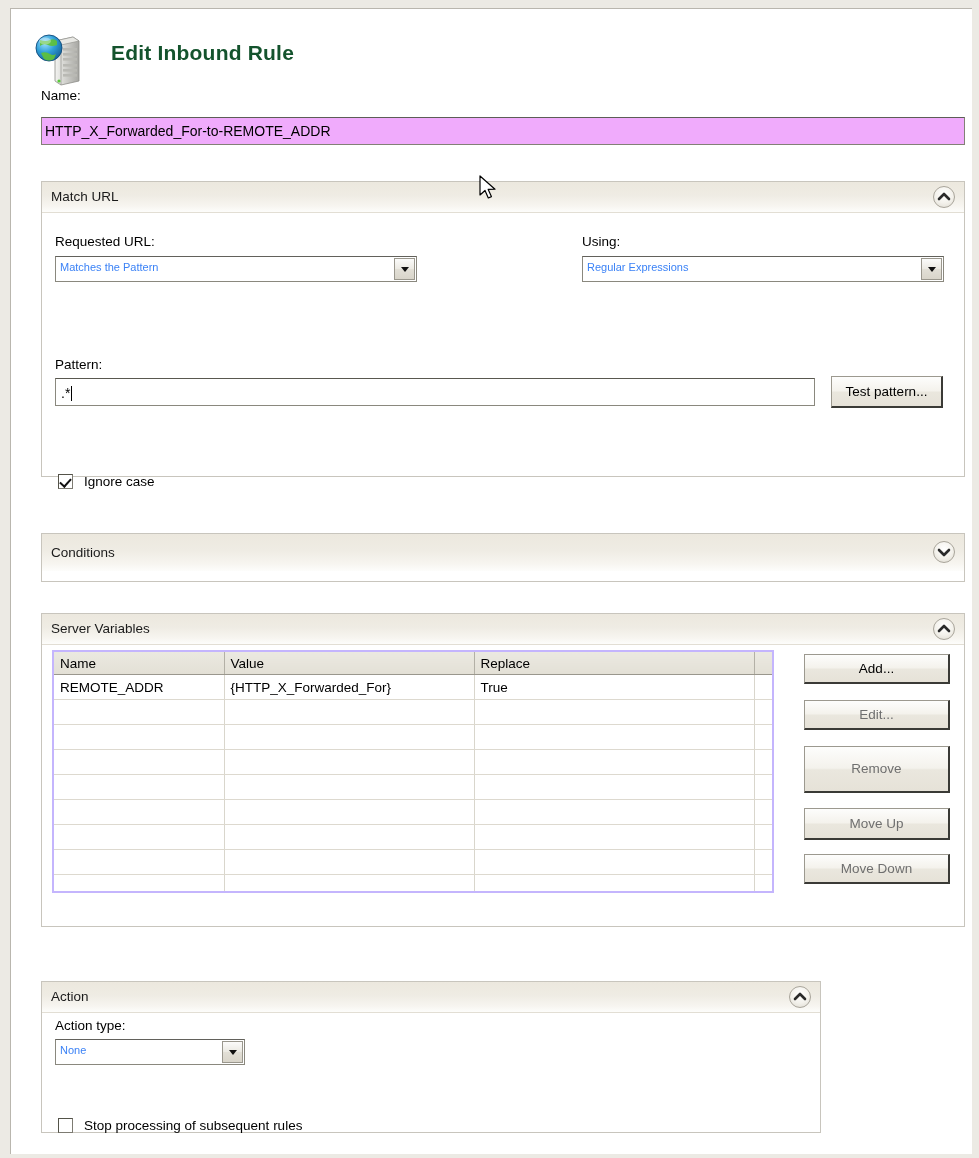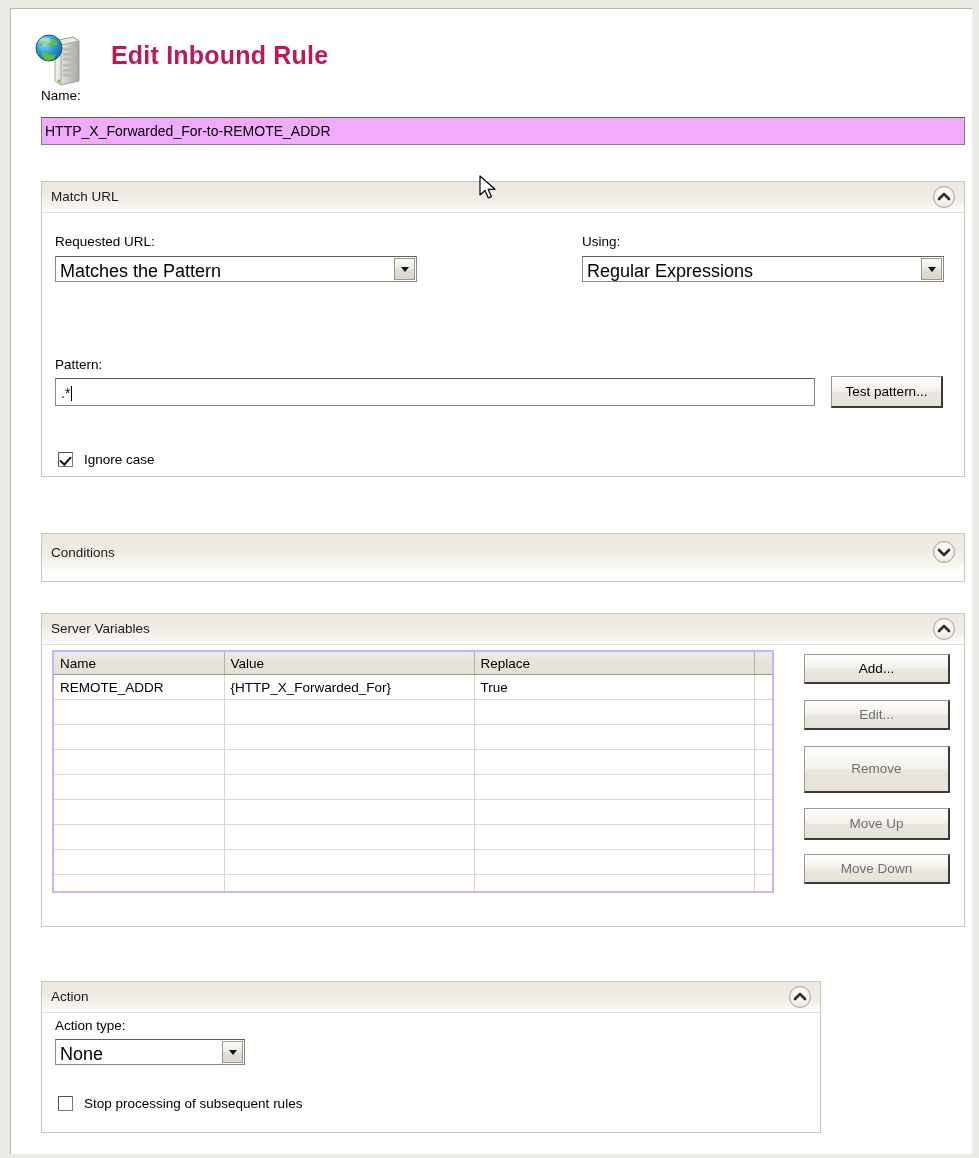--- a/index.html
+++ b/index.html
@@ -45,23 +45,23 @@
   }
   #app-icon {
     position: absolute;
     left: 0; top: 4px;
     width: 56px; height: 56px;
   }
   #page-title {
     position: absolute;
     left: 78px;
     top: 14px;
-    font-size: 25px;
+    font-size: 21px;
     font-weight: bold;
-    color: #be185d;
+    color: #14532d;
     letter-spacing: 0.2px;
     white-space: nowrap;
   }
 
   
   #name-label {
     position: absolute;
     left: 30px; top: 79px;
     font-size: 13.5px;
     color: #000;
@@ -127,22 +127,22 @@
     height: 26px;
     box-sizing: border-box;
     border: 1px solid #8a887e;
     border-top-color: #62615b;
     background: #ffffff;
     cursor: pointer;
   }
   .combo .combo-text {
     position: absolute;
     left: 4px; top: 4px;
-    font-size: 18px;
-    color: #000000;
+    font-size: 11px;
+    color: #3b82f6;
     white-space: nowrap;
   }
   .combo .combo-arrow {
     position: absolute;
     right: 1px; top: 1px;
     width: 21px;
     bottom: 1px;
     background: linear-gradient(to bottom, #fbfbfa 0%, #eceae3 48%, #e2dfd6 52%, #d9d5ca 100%);
     border: 1px solid #9a978d;
     box-sizing: border-box;
@@ -187,21 +187,21 @@
     text-align: center;
     cursor: pointer;
     line-height: 1;
     display: flex;
     align-items: center;
     justify-content: center;
   }
   .btn.disabled { color: #6f6f6f; }
 
   
-  .checkrow { position: absolute; display: flex; align-items: center; }
+  .checkrow { position: absolute; display: flex; align-items: center; margin-top: 22px; }
   .checkbox {
     width: 15px; height: 15px;
     box-sizing: border-box;
     border: 1px solid #7d7b72;
     border-top-color: #545349;
     border-left-color: #545349;
     background: #ffffff;
     position: relative;
     flex: none;
     cursor: pointer;

